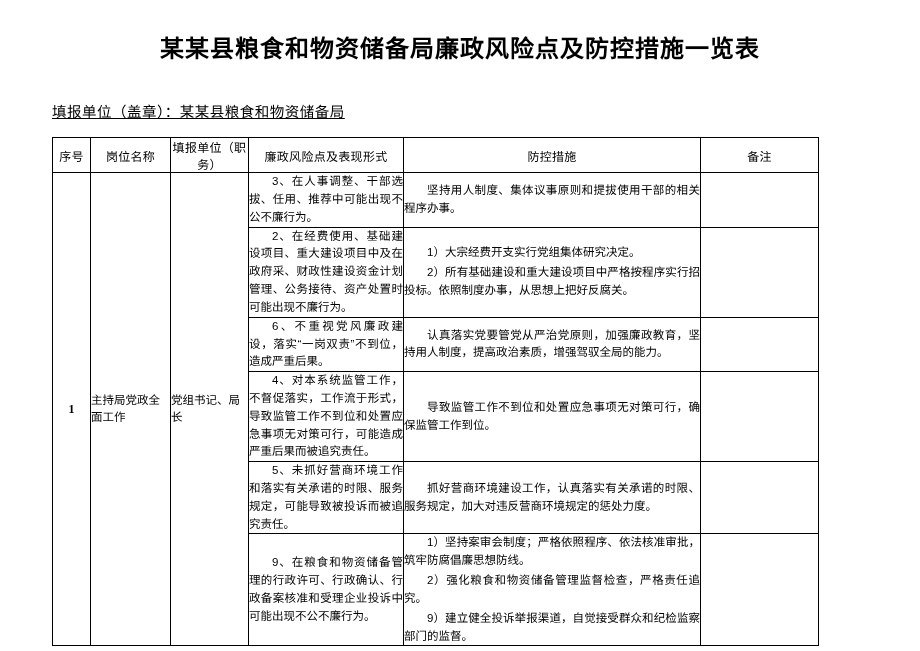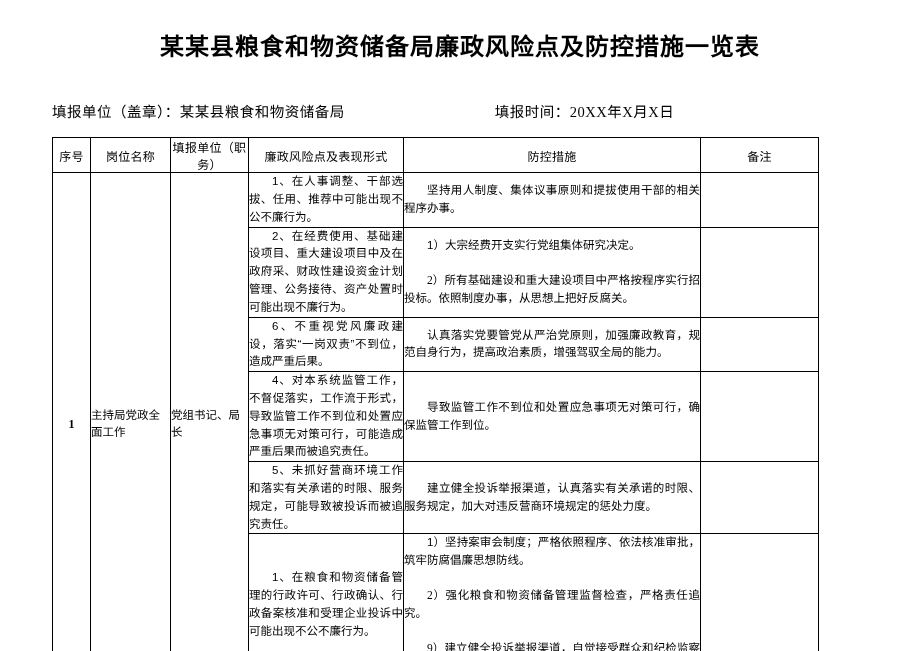--- a/index.html
+++ b/index.html
@@ -20,41 +20,42 @@
     width: 920px;
     height: 651px;
     box-sizing: border-box;
     overflow: hidden;
     background: #ffffff;
   }
 
   
   .doc-title {
     text-align: center;
-    font-family: Liberation Mono, monospace;
+    font-family: Liberation Sans, sans-serif;
     font-size: 24px;
     font-weight: bold;
     letter-spacing: 1px;
     color: #000;
     padding-top: 33px;
     line-height: 1.3;
     white-space: nowrap;
   }
 
   
   .meta-row {
     display: flex;
     justify-content: flex-start;
     align-items: baseline;
     margin-top: 36px;
     padding-left: 52px;
     padding-right: 52px;
     font-size: 14.5px;
     font-family: "Liberation Serif", "DejaVu Serif", serif;
     letter-spacing: 0.5px;
+    text-decoration: underline;
   }
   .meta-left { white-space: nowrap; }
   .meta-right {
     white-space: nowrap;
     margin-left: 150px;
   }
 
   
   .tbl-wrap {
     margin-top: 16px;
@@ -112,32 +113,31 @@
     font-size: 11.5px;
     overflow: hidden;
   }
   td.remark-cell { }
 
   .para {
     margin: 0;
     text-indent: 2em;
     text-align: justify;
   }
-  .para + .para { margin-top: 17px; font-family: Liberation Serif, serif; }
+  .para + .para { margin-top: 2px; }
 </style>
 </head>
 <body>
 
 <div class="page">
 
   <div class="doc-title">某某县粮食和物资储备局廉政风险点及防控措施一览表</div>
 
   <div class="meta-row">
     <div class="meta-left">填报单位（盖章）：某某县粮食和物资储备局</div>
-    <div class="meta-right">填报时间：20XX年X月X日</div>
   </div>
 
   <div class="tbl-wrap">
     <table class="risk">
       <colgroup>
         <col class="c-no">
         <col class="c-post">
         <col class="c-target">
         <col class="c-risk">
         <col class="c-measure">
@@ -152,21 +152,21 @@
           <th>防控措施</th>
           <th>备注</th>
         </tr>
       </thead>
       <tbody id="table-body">
           <tr>
             <td class="no-cell" rowspan="6">1</td>
             <td class="post-cell" rowspan="6">主持局党政全面工作</td>
             <td class="target-cell" rowspan="6">党组书记、局长</td>
             <td class="risk-cell">
-              <p class="para">1、在人事调整、干部选拔、任用、推荐中可能出现不公不廉行为。</p>
+              <p class="para">3、在人事调整、干部选拔、任用、推荐中可能出现不公不廉行为。</p>
             </td>
             <td class="measure-cell">
               <p class="para">坚持用人制度、集体议事原则和提拔使用干部的相关程序办事。</p>
             </td>
             <td class="remark-cell"></td>
           </tr>
           <tr>
             <td class="risk-cell">
               <p class="para">2、在经费使用、基础建设项目、重大建设项目中及在政府采、财政性建设资金计划管理、公务接待、资产处置时可能出现不廉行为。</p>
             </td>
@@ -174,45 +174,45 @@
               <p class="para">1）大宗经费开支实行党组集体研究决定。</p>
               <p class="para">2）所有基础建设和重大建设项目中严格按程序实行招投标。依照制度办事，从思想上把好反腐关。</p>
             </td>
             <td class="remark-cell"></td>
           </tr>
           <tr>
             <td class="risk-cell">
               <p class="para">6、不重视党风廉政建设，落实“一岗双责”不到位，造成严重后果。</p>
             </td>
             <td class="measure-cell">
-              <p class="para">认真落实党要管党从严治党原则，加强廉政教育，规范自身行为，提高政治素质，增强驾驭全局的能力。</p>
+              <p class="para">认真落实党要管党从严治党原则，加强廉政教育，坚持用人制度，提高政治素质，增强驾驭全局的能力。</p>
             </td>
             <td class="remark-cell"></td>
           </tr>
           <tr>
             <td class="risk-cell">
               <p class="para">4、对本系统监管工作，不督促落实，工作流于形式，导致监管工作不到位和处置应急事项无对策可行，可能造成严重后果而被追究责任。</p>
             </td>
             <td class="measure-cell">
               <p class="para">导致监管工作不到位和处置应急事项无对策可行，确保监管工作到位。</p>
             </td>
             <td class="remark-cell"></td>
           </tr>
           <tr>
             <td class="risk-cell">
               <p class="para">5、未抓好营商环境工作和落实有关承诺的时限、服务规定，可能导致被投诉而被追究责任。</p>
             </td>
             <td class="measure-cell">
-              <p class="para">建立健全投诉举报渠道，认真落实有关承诺的时限、服务规定，加大对违反营商环境规定的惩处力度。</p>
-            </td>
-            <td class="remark-cell"></td>
-          </tr>
-          <tr>
-            <td class="risk-cell">
-              <p class="para">1、在粮食和物资储备管理的行政许可、行政确认、行政备案核准和受理企业投诉中可能出现不公不廉行为。</p>
+              <p class="para">抓好营商环境建设工作，认真落实有关承诺的时限、服务规定，加大对违反营商环境规定的惩处力度。</p>
+            </td>
+            <td class="remark-cell"></td>
+          </tr>
+          <tr>
+            <td class="risk-cell">
+              <p class="para">9、在粮食和物资储备管理的行政许可、行政确认、行政备案核准和受理企业投诉中可能出现不公不廉行为。</p>
             </td>
             <td class="measure-cell">
               <p class="para">1）坚持案审会制度；严格依照程序、依法核准审批，筑牢防腐倡廉思想防线。</p>
               <p class="para">2）强化粮食和物资储备管理监督检查，严格责任追究。</p>
               <p class="para">9）建立健全投诉举报渠道，自觉接受群众和纪检监察部门的监督。</p>
             </td>
             <td class="remark-cell"></td>
           </tr>
         </tbody>
     </table>

